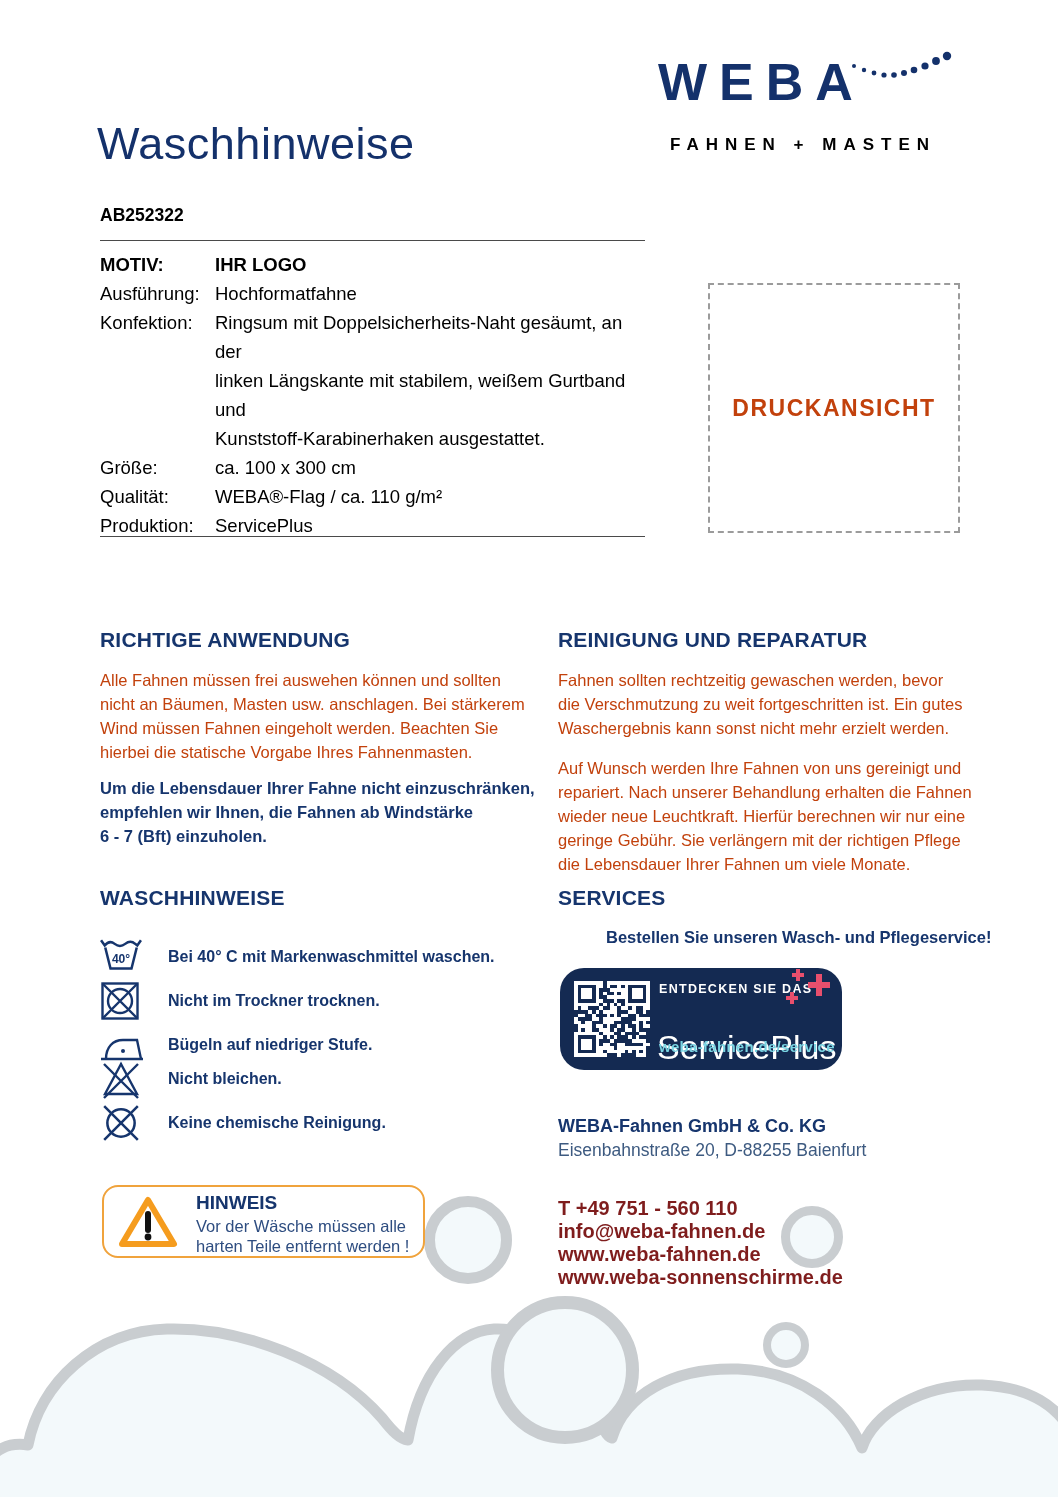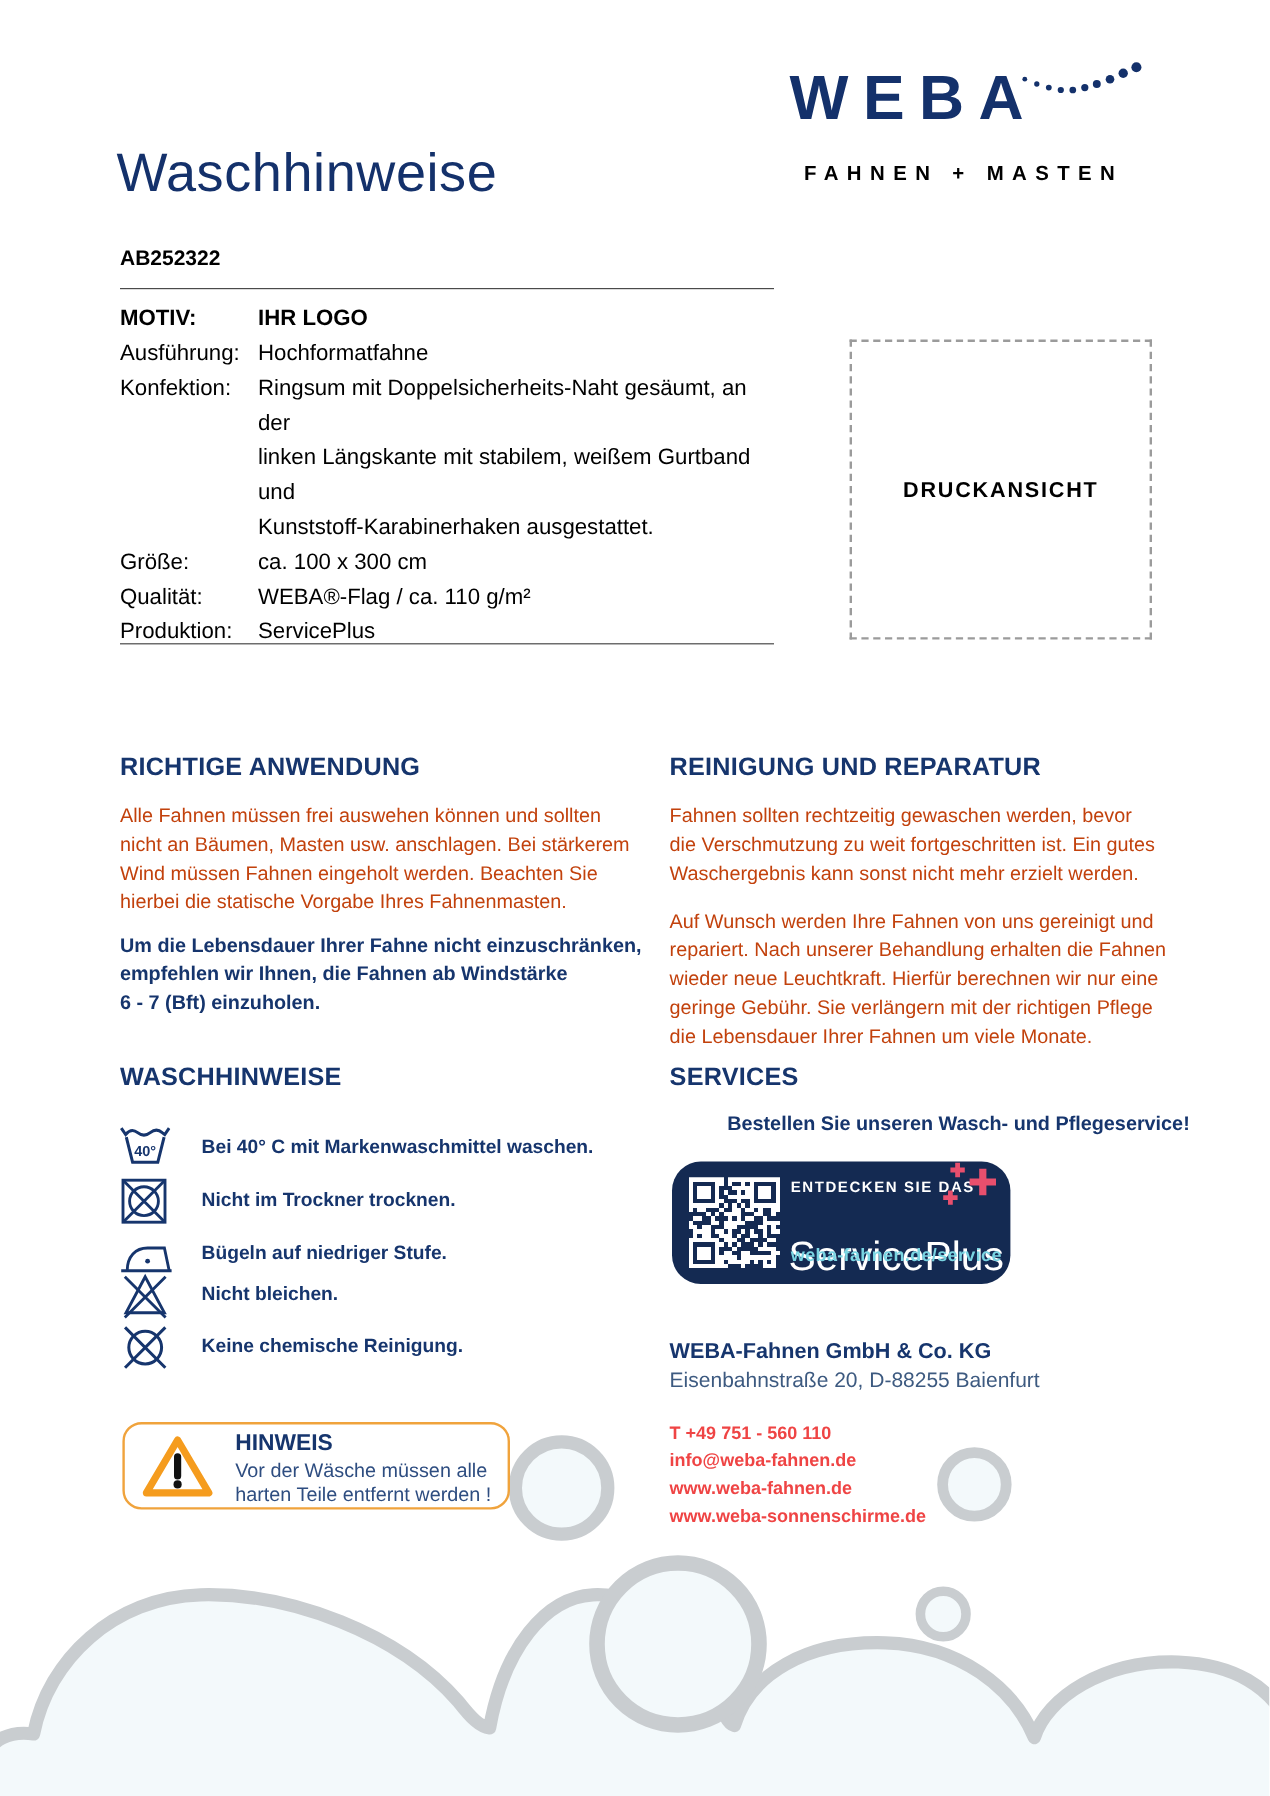--- a/index.html
+++ b/index.html
@@ -22,21 +22,21 @@
   .spec-row { display:flex; }
   .spec-label { width:115px; flex:0 0 115px; }
   .spec-value { white-space:pre-line; width:433px; }
   .bold { font-weight:700; }
 
   
   .druck-box {
     left:708px; top:283px; width:252px; height:250px;
     border:2px dashed #9b9b9b; display:flex; align-items:center; justify-content:center;
   }
-  .druck-label { font-size:18px; font-weight:700; color:#000000; letter-spacing:1.5px; }
+  .druck-label { font-size:23px; font-weight:700; color:#c2410c; letter-spacing:1.5px; }
 
   
   .sec-h { font-size:21px; font-weight:700; color:#16356d; letter-spacing:0.2px; }
   .body-p { font-size:16.5px; line-height:24px; color:#c2410c; white-space:pre-line; }
   .body-p.strong { font-weight:700; color:#16356d; }
 
   
   .care-row { left:100px; height:46px; display:flex; align-items:center; }
   .care-ico { width:46px; flex:0 0 46px; display:flex; align-items:center; }
   .care-label { margin-left:22px; font-size:16px; font-weight:700; color:#16356d; }
@@ -50,21 +50,21 @@
   .qr { position:absolute; left:14px; top:13px; width:76px; height:76px; }
   .kicker { position:absolute; left:99px; top:14px; font-size:12.5px; font-weight:700; color:#ffffff; letter-spacing:1.3px; }
   .banner-brand { position:absolute; left:97px; top:28px; font-size:34px; font-weight:400; color:#ffffff;margin-top:32px; }
   .banner-url { position:absolute; left:99px; top:70px; font-size:15px; font-weight:700; color:#79d4e2; letter-spacing:0.3px; }
   .plusses { position:absolute; right:10px; top:0px; }
 
   
   .contact { left:558px; top:1114px; }
   .company { font-size:18px; font-weight:700; color:#16356d; line-height:24px; }
   .address { font-size:17.5px; color:#3d5a80; line-height:24px; }
-  .contact-lines { margin-top:21px; font-size:15px; font-weight:700; color:#ef4444; line-height:23px; }
+  .contact-lines { margin-top:35px; font-size:20px; font-weight:700; color:#7f1d1d; line-height:23px; }
 
   
   .hinweis {
     left:102px; top:1185px; width:323px; height:73px;
     border:2px solid #f0a33c; border-radius:16px; background:#fff;padding-left:14px;
   }
   .hinweis-title { position:absolute; left:92px; top:5px; font-size:19px; font-weight:700; color:#16356d; }
   .hinweis-text { position:absolute; left:92px; top:29px; font-size:16.5px; line-height:20px; color:#2e4d80; white-space:pre-line; }
   .warn-ico { position:absolute; left:13px; top:7px; }
 

